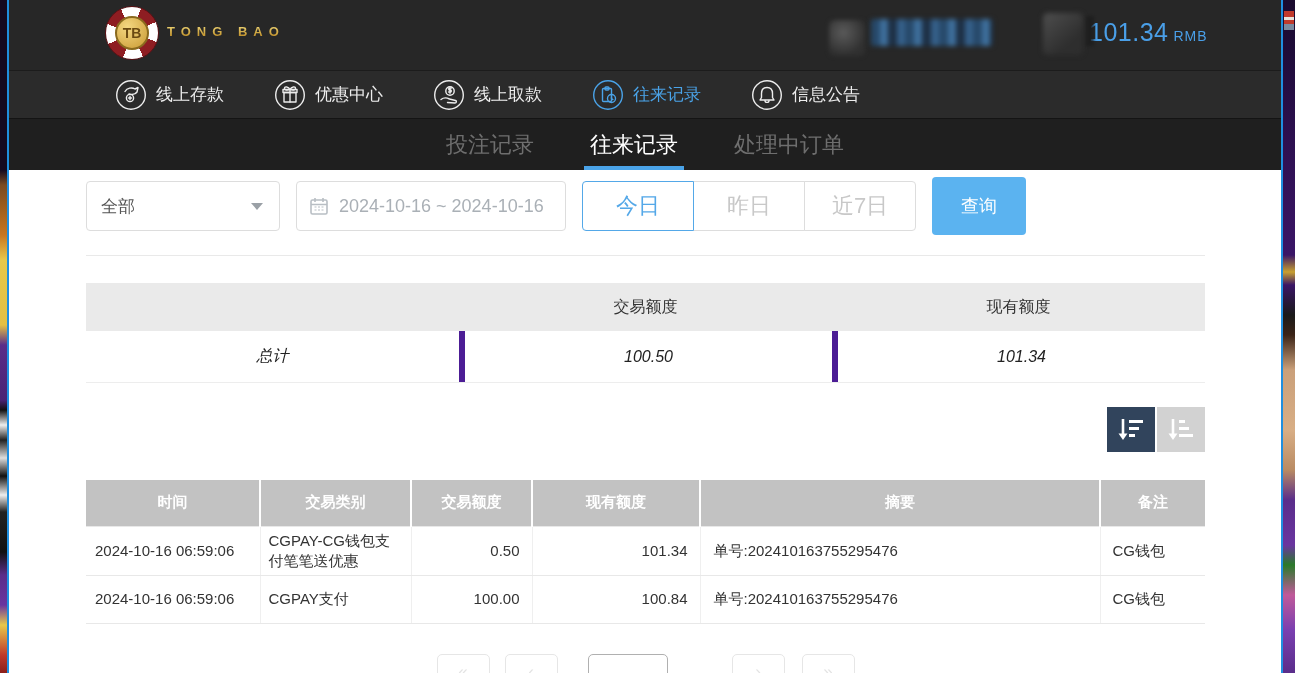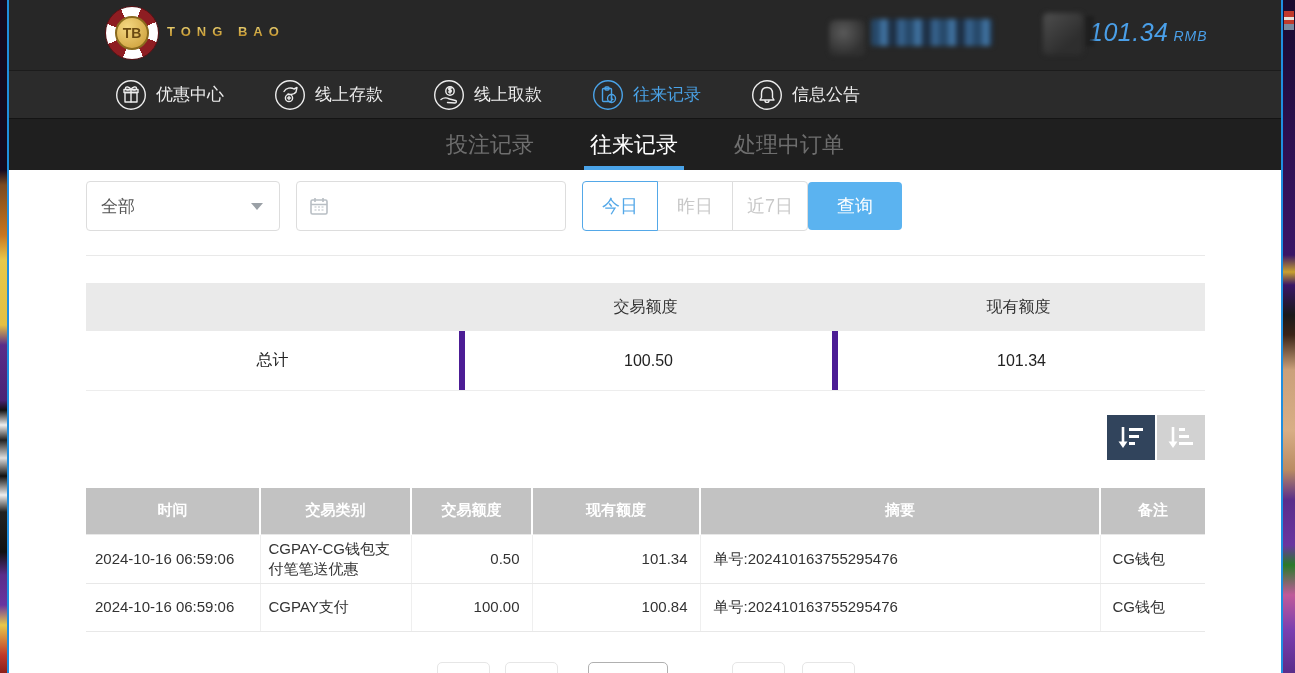--- a/index.html
+++ b/index.html
@@ -31,21 +31,21 @@
     background:linear-gradient(#f8e9a8,#d9a829 55%,#a87414); -webkit-background-clip:text; background-clip:text; color:transparent; }
   .logo-en { font-size:13px; font-weight:bold; letter-spacing:6px; text-align:right; margin-top:-4px;
     background:linear-gradient(#f0d87a,#b8861f); -webkit-background-clip:text; background-clip:text; color:transparent; }
 
   .blur-avatar { position:absolute; left:820px; top:20px; width:36px; height:36px; border-radius:6px;
     background:radial-gradient(circle at 40% 35%,#5a5a5a,#303030 70%); filter:blur(2px); }
   .blur-username { position:absolute; left:862px; top:19px; width:122px; height:27px; border-radius:3px;
     background:repeating-linear-gradient(90deg,#27496a 0 9px,#3e6f9c 9px 17px,#1d2f44 17px 26px,#35608a 26px 34px); filter:blur(2.5px); }
   .blur-wallet { position:absolute; left:1034px; top:13px; width:40px; height:42px; border-radius:5px;
     background:linear-gradient(140deg,#4e4e4e,#2e2e2e 70%); filter:blur(2.5px); }
-  .balance { position:absolute; left:1080px; top:18px; color:#4a9fe8; white-space:nowrap;font-style:italic; }
+  .balance { position:absolute; left:1080px; top:18px; color:#4a9fe8; white-space:nowrap; }
   .balance-amount { font-size:25px; letter-spacing:0.5px; }
   .balance-currency { font-size:14px; margin-left:5px; letter-spacing:1px; }
   .balance-blur-patch { position:absolute; left:-3px; top:-2px; width:8px; height:30px; background:#1d1d1d; filter:blur(1.5px); opacity:.8; }
 
   
   .main-nav { height:49px; background:#2b2b2b; border-top:1px solid #1c1c1c; border-bottom:1px solid #141414;
     display:flex; align-items:center; padding-left:106px; }
   .nav-item { display:flex; align-items:center; margin-right:50px; color:#ededed; font-size:17px; cursor:pointer; white-space:nowrap; }
   .nav-item .nav-icon { width:32px; height:32px; margin-right:9px; display:inline-flex; }
   .nav-item.active { color:#4aa3e8; }
@@ -62,34 +62,34 @@
 
   .filter-row { display:flex; align-items:center; height:50px; }
   .select-box { width:194px; height:50px; border:1px solid #ddd; border-radius:4px; display:flex; align-items:center;
     padding:0 14px; font-size:17px; color:#555; cursor:pointer; position:relative; }
   .select-caret { position:absolute; right:16px; top:21px; width:0; height:0; border-left:6px solid transparent; border-right:6px solid transparent; border-top:7px solid #9aa0a6; }
   .date-box { width:270px; height:50px; border:1px solid #ddd; border-radius:4px; display:flex; align-items:center;
     margin-left:16px; padding:0 12px; font-size:18px; color:#aab0b6; cursor:pointer; }
   .cal-icon { width:20px; height:20px; margin-right:10px; display:inline-flex; }
   .cal-icon svg { stroke:#b8bec4; fill:none; stroke-width:1.6; }
   .quick-group { display:flex; margin-left:16px; }
-  .quick-btn { width:76px; height:50px; border:1px solid #ddd; background:#fff; font-size:18px; color:#c8c8c8; cursor:pointer; margin-left:-1px; }
+  .quick-btn { width:112px; height:50px; border:1px solid #ddd; background:#fff; font-size:22px; color:#c8c8c8; cursor:pointer; margin-left:-1px; }
   .quick-btn:first-child { margin-left:0; border-radius:4px 0 0 4px; }
   .quick-btn:last-child { border-radius:0 4px 4px 0; }
   .quick-btn.active { border:1px solid #54a8e8; color:#54a8e8; position:relative; z-index:2; }
-  .query-btn { width:94px; height:48px; background:#5bb3f0; border:none; border-radius:4px;
+  .query-btn { width:94px; height:58px; margin-left:16px; background:#5bb3f0; border:none; border-radius:4px;
     color:#fff; font-size:18px; cursor:pointer;text-align:center; }
 
   .divider { border-top:1px solid #e9e9e9; margin-top:24px; }
 
   
   .summary { margin-top:27px; }
   .summary-head { display:grid; grid-template-columns:1fr 1fr 1fr; height:48px; background:#eaeaea; }
   .summary-head > div { display:flex; align-items:center; justify-content:center; font-size:16px; color:#333; }
-  .summary-body { display:grid; grid-template-columns:1fr 1fr 1fr; height:60px; border-bottom:1px solid #ededed; }
+  .summary-body { display:grid; grid-template-columns:1fr 1fr 1fr; height:52px; border-bottom:1px solid #ededed;font-style:italic; }
   .summary-body > div { display:flex; align-items:center; justify-content:center; font-size:16px; color:#222; border-left:6px solid #4c1d95; }
   .summary-body > div:first-child { border-left:none; }
 
   
   .sort-row { margin-top:24px; display:flex; justify-content:flex-end; }
   .sort-btn { width:48px; height:45px; display:flex; align-items:center; justify-content:center; cursor:pointer; }
   .sort-btn.desc { background:#31445c; }
   .sort-btn.asc { background:#d2d2d2; margin-left:2px; }
   .sort-btn svg { stroke:#fff; fill:#fff; }
 
@@ -144,38 +144,38 @@
         <span class="balance-blur-patch"></span>
       </span><span class="balance-currency">RMB</span>
     </div>
   </div>
 
   <div class="main-nav">
     <div class="nav-item">
       <span class="nav-icon">
         <svg viewBox="0 0 32 32">
             <circle cx="16" cy="16" r="14.3"></circle>
+            <circle cx="15" cy="19" r="3.6"></circle>
+            <path d="M13.5 19h3M15 17.3v3.4"></path>
+            <path d="M10 12.5c2-3.5 7-4.5 10-2.5l3-1.5-1 4.5c-1.5 2-5 3-8 2"></path>
+          </svg>
+      </span>
+      <span>线上存款</span>
+    </div>
+    <div class="nav-item">
+      <span class="nav-icon">
+        <svg viewBox="0 0 32 32">
+            <circle cx="16" cy="16" r="14.3"></circle>
             <rect x="10" y="13.5" width="12" height="9.5"></rect>
             <rect x="9" y="10.5" width="14" height="3"></rect>
             <path d="M16 10.5v12.5"></path>
             <path d="M16 10.5c-1.5-3-5.5-3.5-5.5-1s3.5 1 5.5 1zm0 0c1.5-3 5.5-3.5 5.5-1s-3.5 1-5.5 1z"></path>
           </svg>
       </span>
       <span>优惠中心</span>
-    </div>
-    <div class="nav-item">
-      <span class="nav-icon">
-        <svg viewBox="0 0 32 32">
-            <circle cx="16" cy="16" r="14.3"></circle>
-            <circle cx="15" cy="19" r="3.6"></circle>
-            <path d="M13.5 19h3M15 17.3v3.4"></path>
-            <path d="M10 12.5c2-3.5 7-4.5 10-2.5l3-1.5-1 4.5c-1.5 2-5 3-8 2"></path>
-          </svg>
-      </span>
-      <span>线上存款</span>
     </div>
     <div class="nav-item">
       <span class="nav-icon">
         <svg viewBox="0 0 32 32">
             <circle cx="16" cy="16" r="14.3"></circle>
             <circle cx="17" cy="12" r="4.2"></circle>
             <path d="M17 9.8v4.4M15.6 13h2.1c.8 0 .8-2 0-2h-1.4c-.8 0-.8-2 0-2h2.1"></path>
             <path d="M8 20.5c2.5-2 5.5-2 8.5-.5l6 1.5c1.5.5 1 2.5-.5 2.5l-7.5-.5"></path>
           </svg>
       </span>
@@ -226,20 +226,21 @@
         <span class="select-caret"></span>
       </div>
       <div class="date-box">
         <span class="cal-icon">
           <svg viewBox="0 0 20 20">
               <rect x="2" y="4" width="16" height="14" rx="1.5"></rect>
               <path d="M2 8.5h16M6 2v4M14 2v4"></path>
               <path d="M5.5 11h2M9 11h2M12.5 11h2M5.5 14h2M9 14h2M12.5 14h2" stroke-width="1.2"></path>
             </svg>
         </span>
+        <span>2024-10-16 ~ 2024-10-16</span>
       </div>
       <div class="quick-group">
         <button class="quick-btn active">今日</button>
         <button class="quick-btn">昨日</button>
         <button class="quick-btn">近7日</button>
       </div>
       <button class="query-btn">查询</button>
     </div>
 
     <div class="divider"></div>

